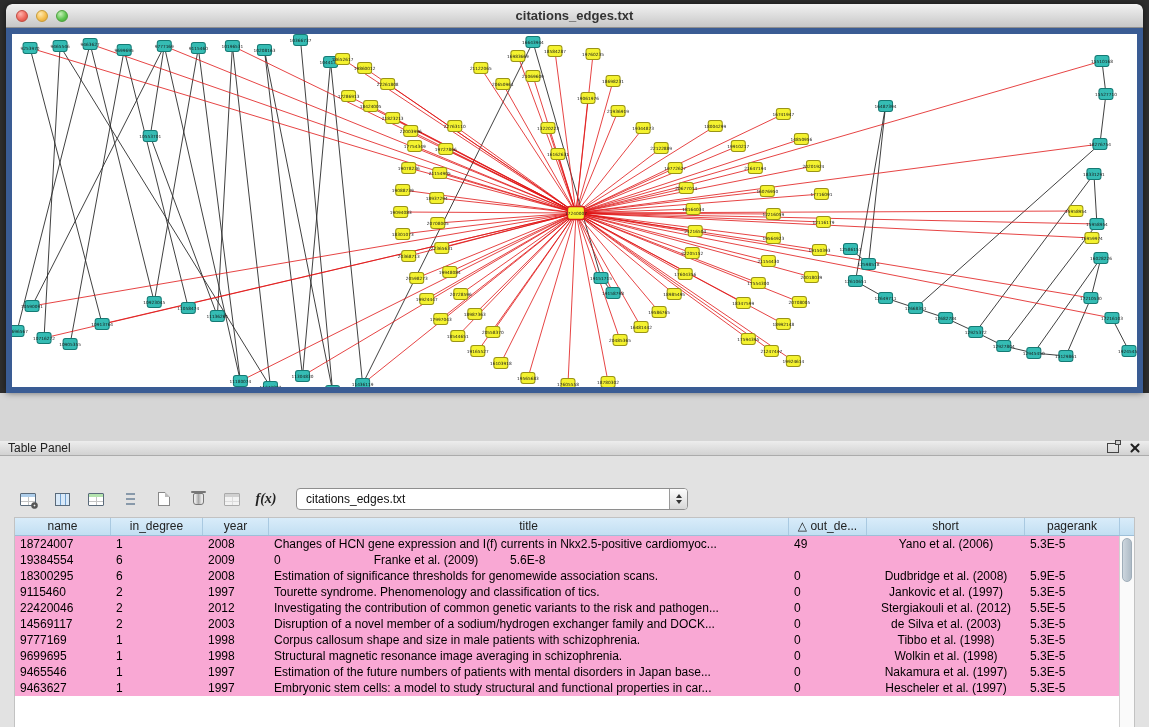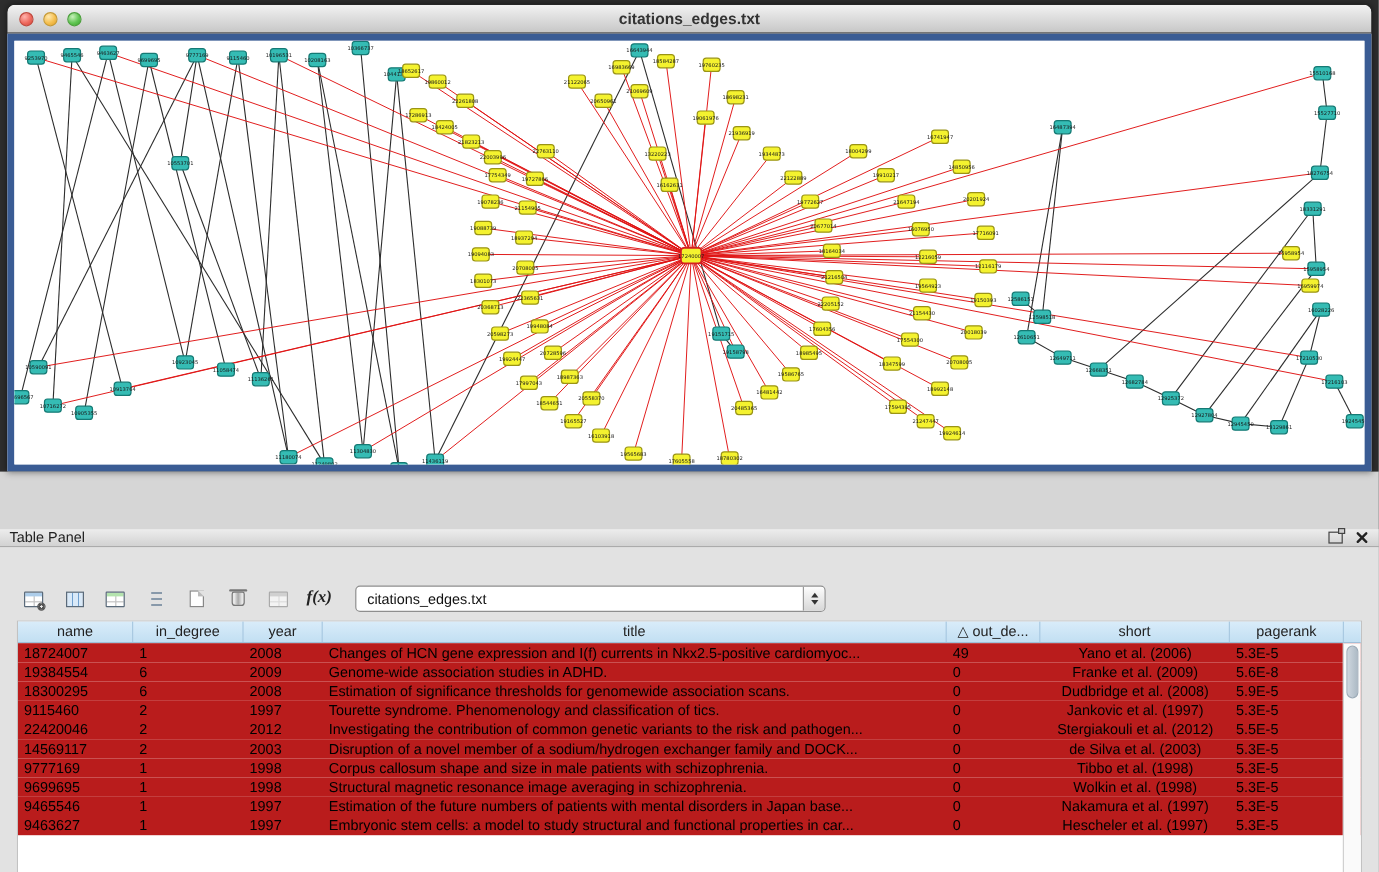--- a/index.html
+++ b/index.html
@@ -79,21 +79,21 @@
   .combo-btn .up { width:0; height:0; border:3.5px solid transparent; border-bottom:4px solid #333; border-top:0; }
   .combo-btn .dn { width:0; height:0; border:3.5px solid transparent; border-top:4px solid #333; border-bottom:0; }
 
   .table-wrap { width:1121px; height:241px; background:#fff; position:relative;
                 border:1px solid #c2c2c2; }
   .thead { display:flex; height:18px; background:linear-gradient(#d9ecfa,#c2dff2);
            border-bottom:1px solid #9ebfd8; }
   .th { font-size:12px; color:#222; text-align:center; line-height:17px;
         border-right:1px solid #a9c9e1; overflow:hidden; white-space:nowrap; }
   .tbody { }
-  .tr { display:flex; height:16px; background:#b91c1c; }
+  .tr { display:flex; height:16px; background:#f9a8d4; }
   .td { font-size:12px; color:#000; line-height:16px; white-space:nowrap; overflow:hidden;
         padding-left:5px; }
   .c0 { width:96px; } .c1 { width:92px; } .c2 { width:66px; } .c3 { width:520px; }
   .c4 { width:78px; } .c5 { width:158px; } .c6 { width:95px; }
   .td.c5 { text-align:center; padding-left:0; }
   .vscroll { position:absolute; right:0; top:18px; bottom:0; width:15px; background:#fafafa;
              border-left:1px solid #d0d0d0; }
   .vthumb { position:absolute; left:2px; top:2px; width:10px; height:44px; border-radius:6px;
             background:linear-gradient(90deg,#cdd6de,#aebbc6); border:1px solid #9fadb9; }
 
@@ -849,21 +849,20 @@
           <div class="td c2">2008</div>
           <div class="td c3">Changes of HCN gene expression and I(f) currents in Nkx2.5-positive cardiomyoc...</div>
           <div class="td c4">49</div>
           <div class="td c5">Yano et al. (2006)</div>
           <div class="td c6">5.3E-5</div>
         </div>
         <div class="tr">
           <div class="td c0">19384554</div>
           <div class="td c1">6</div>
           <div class="td c2">2009</div>
-          <div class="td c3">Genome-wide association studies in ADHD.</div>
           <div class="td c4">0</div>
           <div class="td c5">Franke et al. (2009)</div>
           <div class="td c6">5.6E-8</div>
         </div>
         <div class="tr">
           <div class="td c0">18300295</div>
           <div class="td c1">6</div>
           <div class="td c2">2008</div>
           <div class="td c3">Estimation of significance thresholds for genomewide association scans.</div>
           <div class="td c4">0</div>

